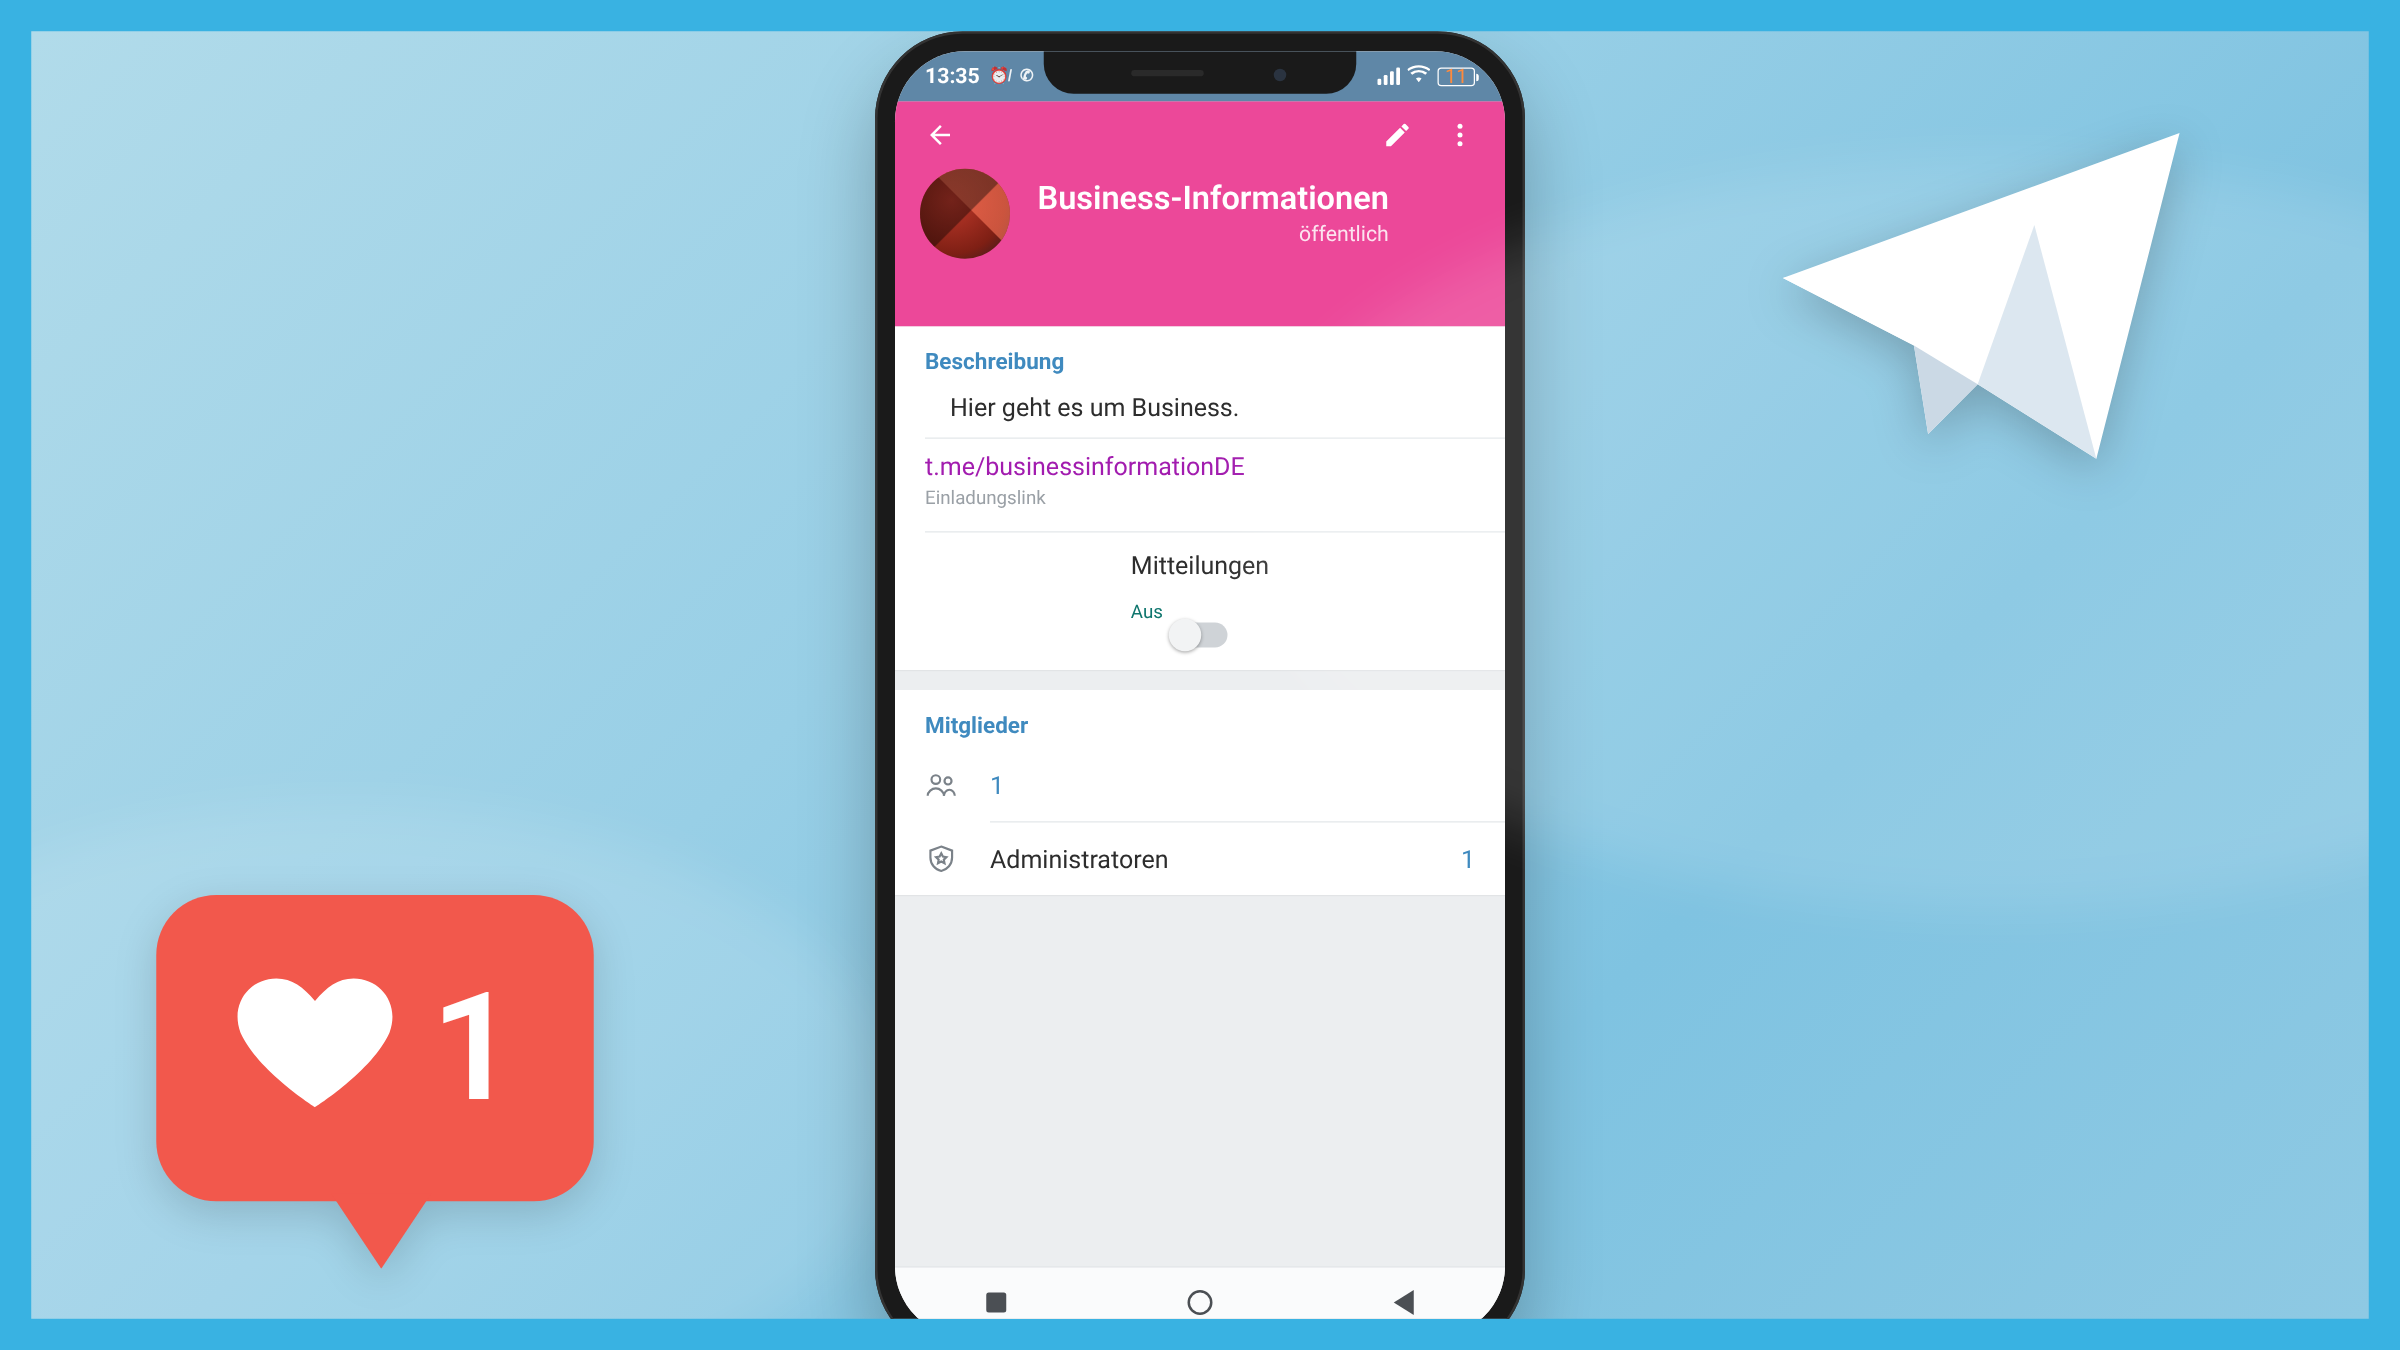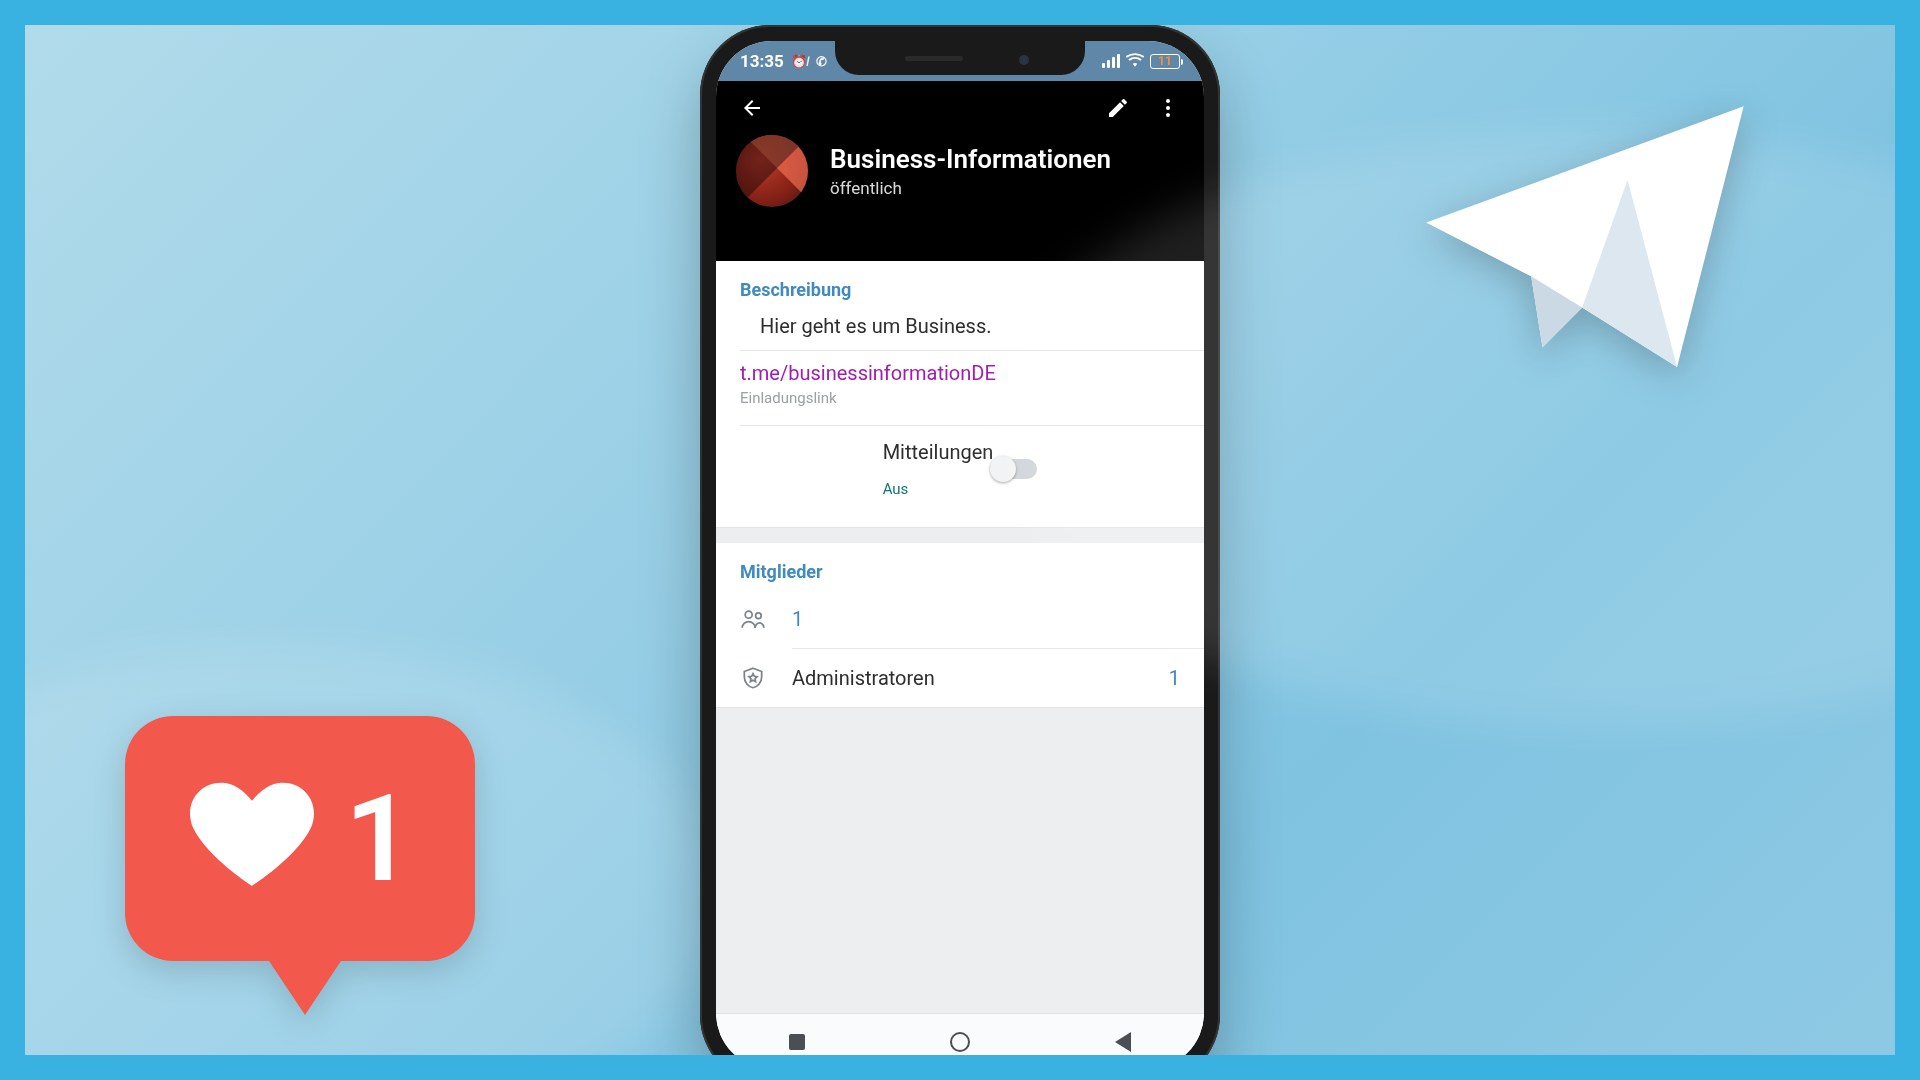--- a/index.html
+++ b/index.html
@@ -156,31 +156,32 @@
     border: 1.5px solid #fff;
     border-radius: 3px;
     position: relative;
     display:flex; align-items:center; justify-content:center;
   }
   .battery::after{
     content:""; position:absolute; right:-4px; top:4px;
     width:2.5px; height:6px; background:#fff; border-radius:0 2px 2px 0;
   }
   .battery-pct{
-    color:#ff8a3c; font-size:12px; font-weight:700; line-height:1;
+    color:#ff8a3c; font-size:16px; font-weight:400; line-height:1;
   }
 
   
   .tg-header {
     position: absolute;
     top: 40px; left:0; right:0;
     height: 180px;
-    background: #000000;
+    background: #ec4899;
     color: #fff;
     z-index: 30;
+    text-align: right;
   }
   .tg-toolbar {
     height: 54px;
     display:flex; align-items:center;
     padding: 0 16px;
     gap: 10px;
   }
   .tg-toolbar .spacer { flex:1; }
   .icon-btn {
     width: 40px; height: 40px;
@@ -251,23 +252,24 @@
     color:#a21caf;
   }
   .link-sub {
     padding: 0 24px 18px 24px;
     font-size:15px;
     color:#9aa0a6;
   }
   .divider { height:1px; background:#e4e7ea; margin-left:24px; }
 
   .notif-row{
-    padding: 14px 24px 29px 24px;
+    padding: 14px 24px 18px 24px;
     display:flex; align-items:center;
     justify-content:center;
+    flex-direction:column;
   }
   .notif-label { font-size:20px; color:#2d2d2d; }
   .notif-state { font-size:15px; color:#0f766e; margin-top:16px;}
   .toggle {
     width:44px; height:20px;
     background:#cfd3d7;
     border-radius:12px;
     position:relative;
     cursor:pointer;
   }

